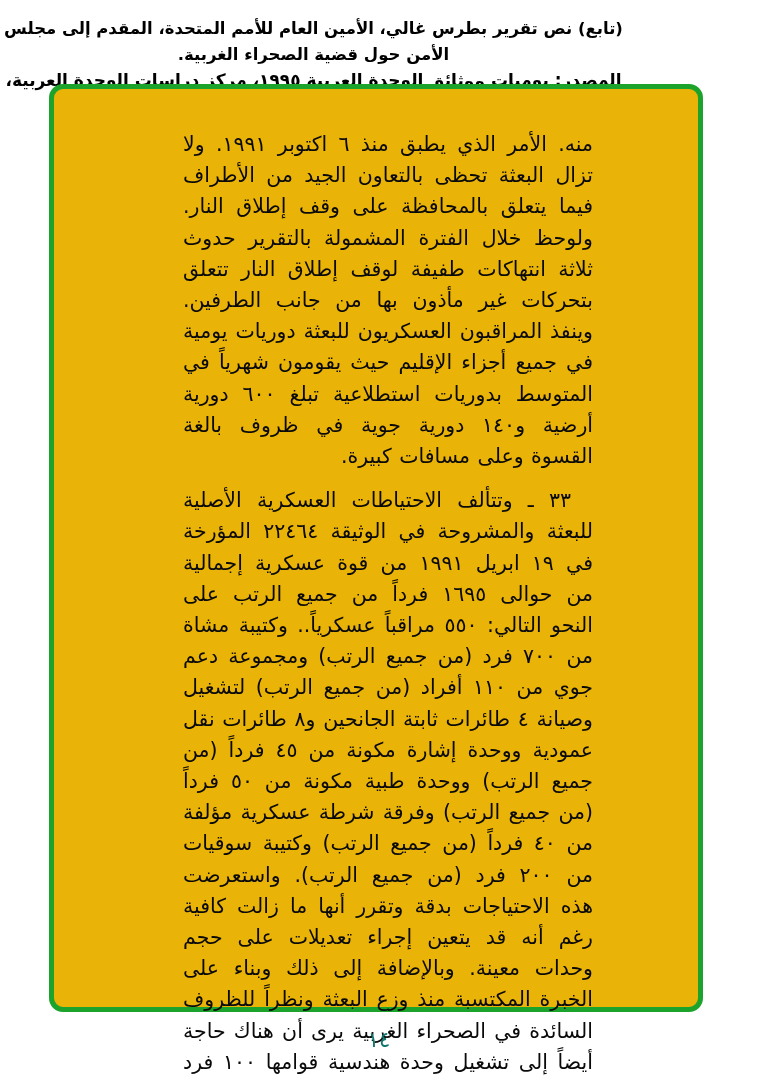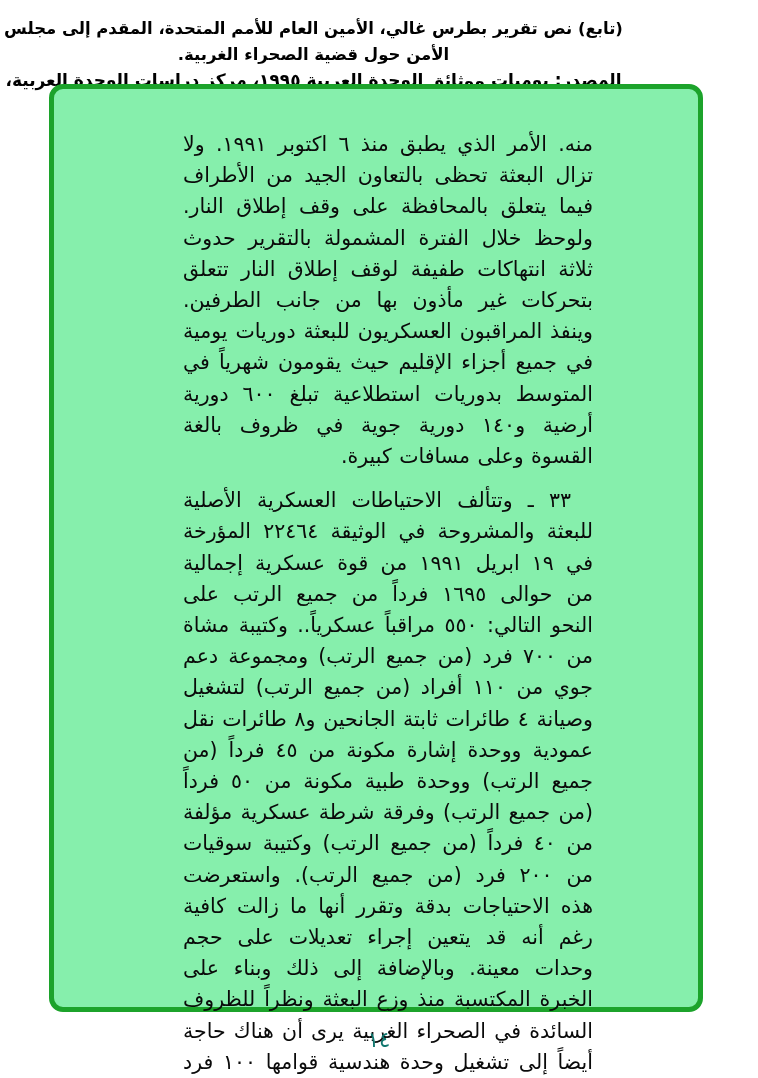--- a/index.html
+++ b/index.html
@@ -36,21 +36,21 @@
 
   
   .green-frame {
     position: absolute;
     left: 49px;
     top: 84px;
     width: 654px;
     height: 928px;
     border: 5px solid #1ca32b;
     border-radius: 14px;
-    background: #86efac;
+    background: #eab308;
   }
   .text-column {
     position: absolute;
     top: 40px;
     right: 105px;
     width: 410px;
     direction: rtl;
   }
   .text-column p {
     font-size: 20.5px;

